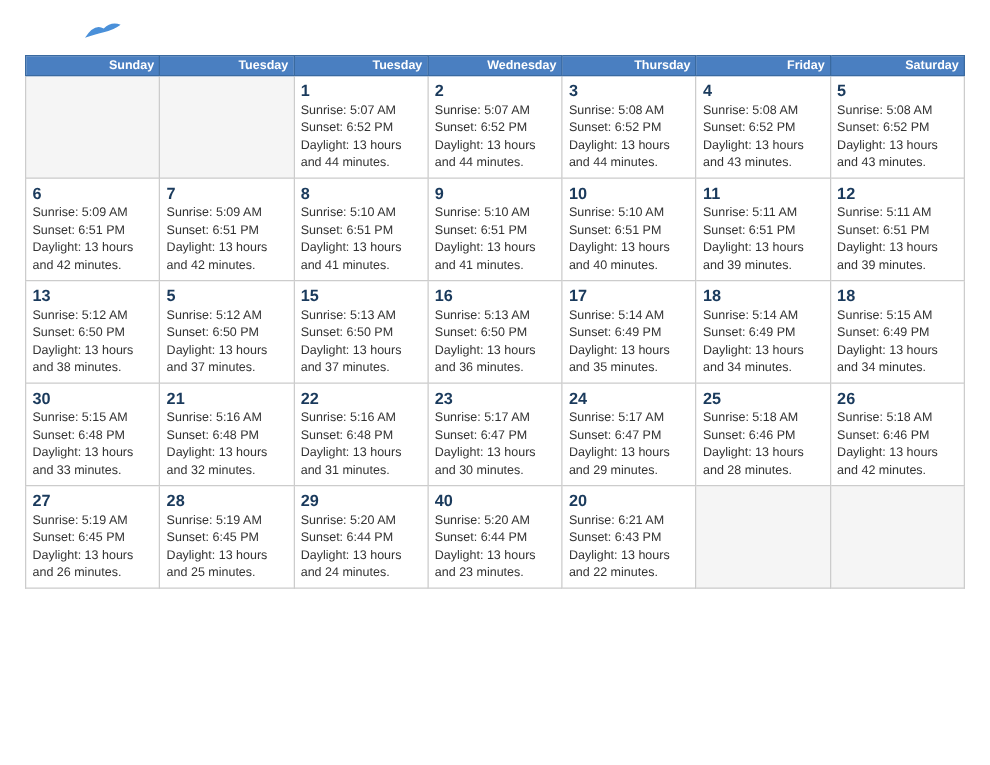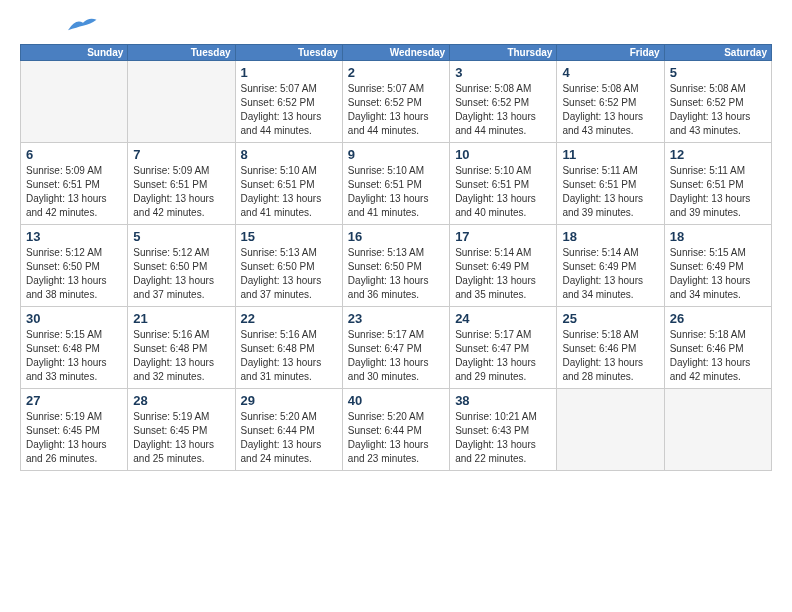--- a/index.html
+++ b/index.html
@@ -369,23 +369,23 @@
         </td>
         <td>
           <span class="day-number">40</span>
           <div class="day-info">
             <span>Sunrise: 5:20 AM</span><br>
             <span>Sunset: 6:44 PM</span><br>
             <span>Daylight: 13 hours and 23 minutes.</span>
           </div>
         </td>
         <td>
-          <span class="day-number">38</span>
-          <div class="day-info">
-            <span>Sunrise: 10:21 AM</span><br>
+          <span class="day-number">20</span>
+          <div class="day-info">
+            <span>Sunrise: 6:21 AM</span><br>
             <span>Sunset: 6:43 PM</span><br>
             <span>Daylight: 13 hours and 22 minutes.</span>
           </div>
         </td>
         <td class="empty"></td>
         <td class="empty"></td>
       </tr>
     </tbody>
 </table>
 

